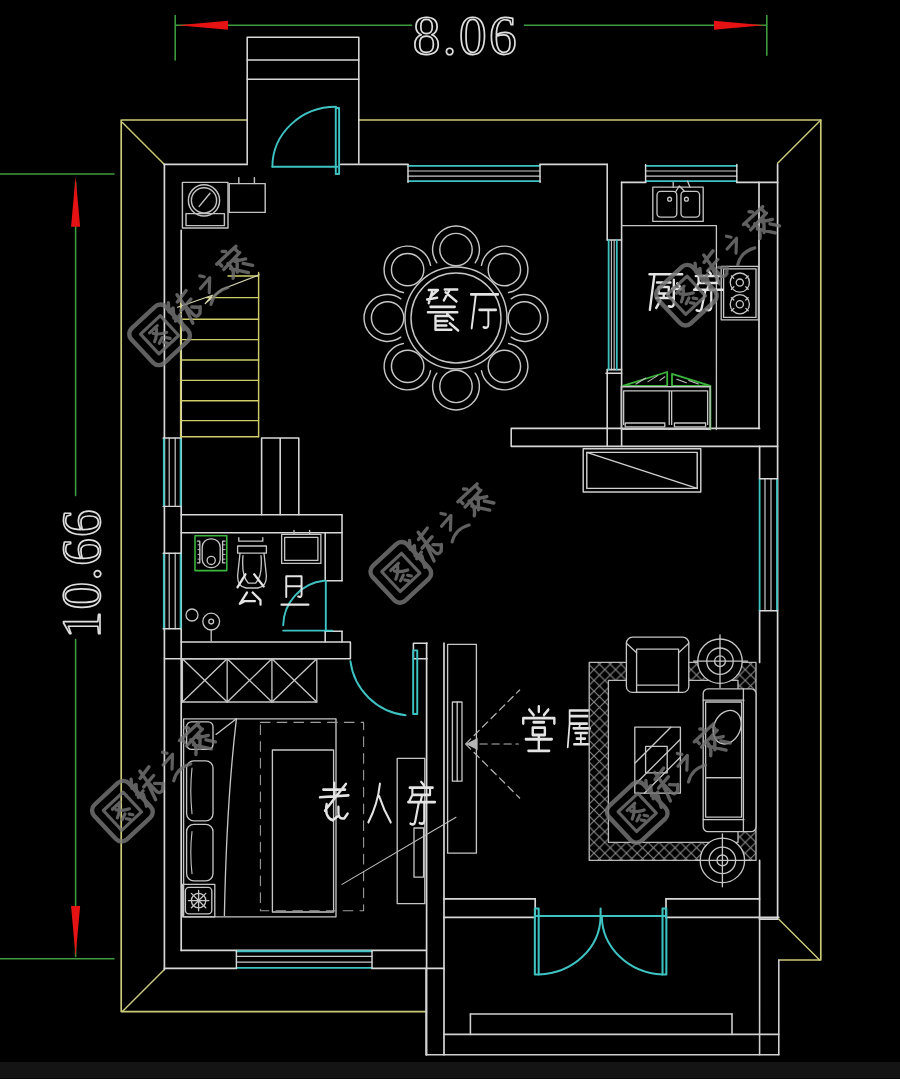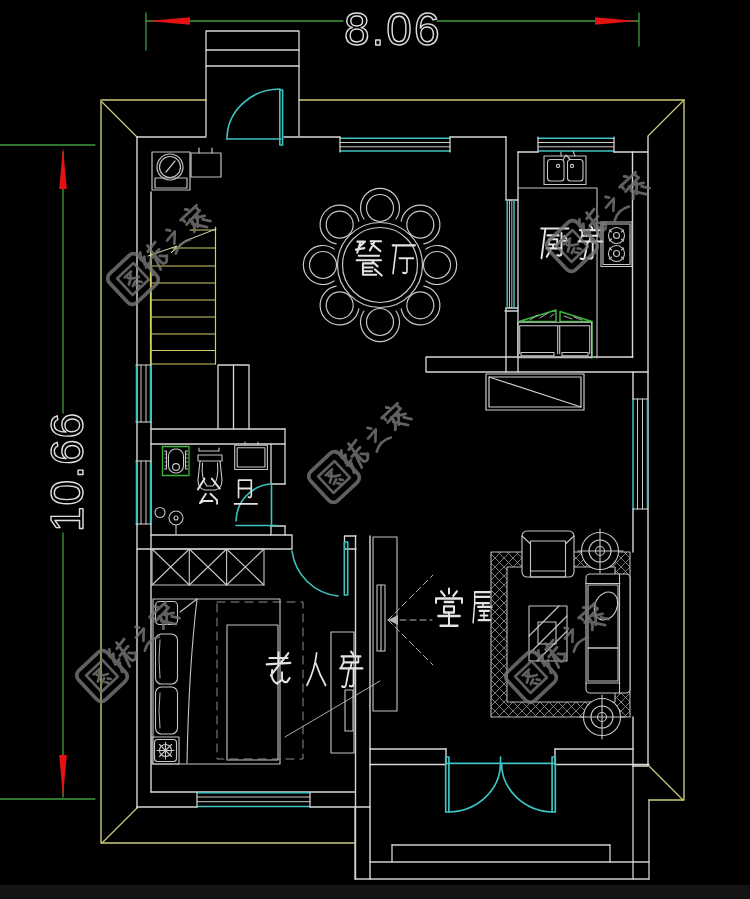--- a/index.html
+++ b/index.html
@@ -1,17 +1,17 @@
 <!DOCTYPE html>
 <html><head>
 <meta charset="utf-8">
 <style>
   html,body{margin:0;padding:0;background:#000;}
   #page{position:relative;width:750px;height:899px;background:#000;overflow:hidden;
-        font-family:Liberation Sans, sans-serif;}
+        font-family:Liberation Serif, serif;}
   svg{position:absolute;left:0;top:0;}
 </style>
 </head>
 <body>
 <div id="page">
 <svg width="750" height="899" viewBox="0 0 750 899" fill="none" stroke-linecap="round" stroke-linejoin="round">
 <defs>
 
 <g id="g-can" fill="none">
 <path d="M18 7 L40 7 L22 22 M14 28 L38 24 M26 10 L18 36 M56 6 L86 6 M68 6 L54 30 M58 12 L84 32 M22 44 L80 44 M16 56 L86 56 M34 64 L34 94 M34 64 L64 64 M34 75 L62 75 M34 85 L60 85 M34 94 L72 94 M62 60 L76 72 M68 80 L88 96"></path>

